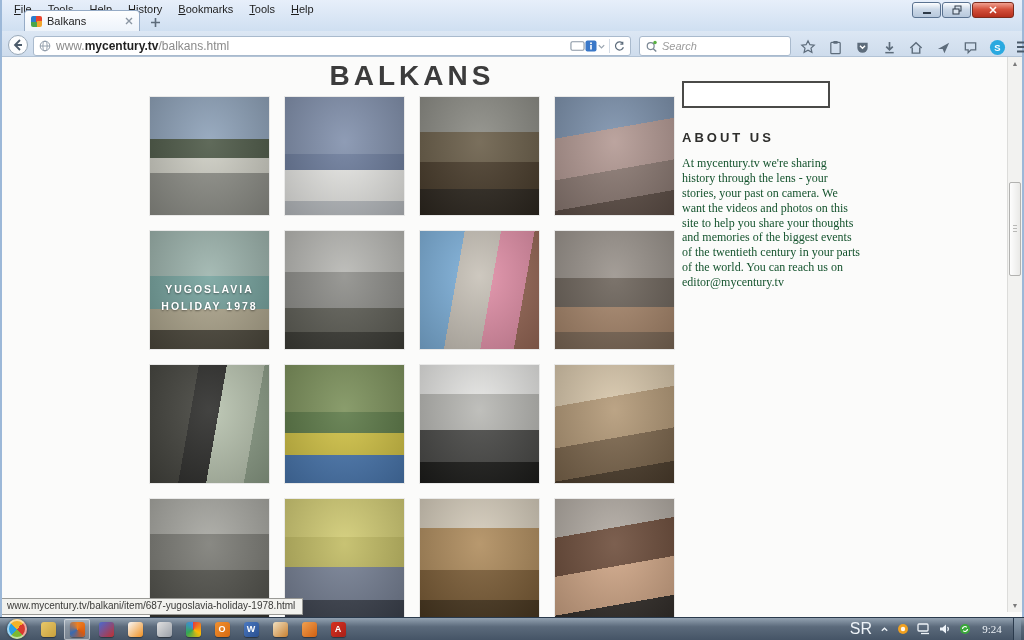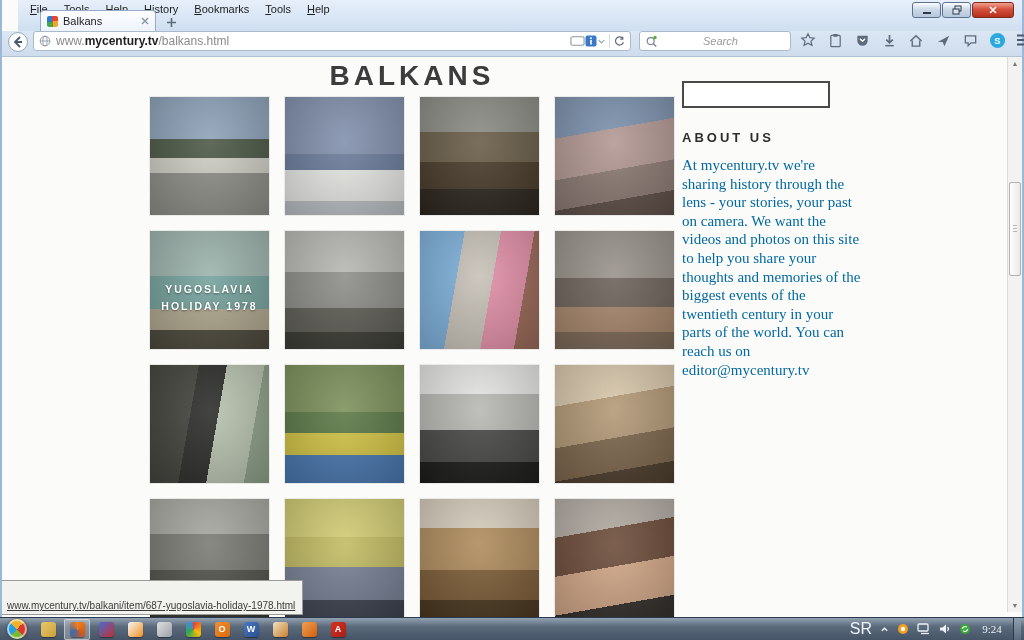--- a/index.html
+++ b/index.html
@@ -1,52 +1,52 @@
 <!DOCTYPE html>
 <html style="--chrome-top: #e7effa; --chrome-mid: #cfdff1; --chrome-nav: #dce7f4; --tab-border: #95abc6; --field-border: #a9bacd; --content-bg: #fbfbfa; --taskbar-top: #93a2b1; --taskbar-bottom: #455466; --skype-blue: #2aa9e0;"><head>
 <meta charset="utf-8">
 <style>
   html,body{margin:0;padding:0;background:#000;}
   .stage{position:relative;width:1024px;height:640px;overflow:hidden;
          font-family:"Liberation Sans",sans-serif;background:#000;}
   
   .browser{position:absolute;inset:0 0 23px 0;background:var(--content-bg,#fbfbfa);
            border-left:2px solid #9cb8d8;border-right:2px solid #9cb8d8;box-sizing:border-box;}
-  .chrome-top{position:absolute;top:0;left:16px;right:0;height:31px;
+  .chrome-top{position:absolute;top:0;left:0;right:0;height:31px;
               background:linear-gradient(var(--chrome-top,#e7effa),var(--chrome-mid,#cfdff1));}
   .menu-bar{position:absolute;top:1px;left:4px;display:flex;font-size:11px;color:#1d1d1d;}
   .menu-item{padding:2px 8px;cursor:default;}
   .menu-item::first-letter{text-decoration:underline;}
   .win-controls{position:absolute;top:2px;right:8px;display:flex;gap:1px;}
   .wbtn{width:29px;height:16px;border:1px solid #5a7290;border-radius:3px;box-sizing:border-box;
         background:linear-gradient(#fdfeff,#ccd9e8 45%,#b7c8dc);display:flex;align-items:center;justify-content:center;}
   .wbtn.close{width:42px;background:linear-gradient(#f0a090,#d4513c 45%,#b52f1d);border-color:#7c2a1c;}
   
   .tab-bar{position:absolute;left:22px;bottom:0;display:flex;align-items:flex-end;}
   .tab{height:21px;width:116px;box-sizing:border-box;border:1px solid var(--tab-border,#95abc6);border-bottom:none;
        border-radius:4px 4px 0 0;background:linear-gradient(#fdfeff,#edf3fa);
        display:flex;align-items:center;gap:5px;padding:0 6px;font-size:11px;color:#222;}
   .favicon{width:11px;height:11px;border-radius:2px;flex:none;
            background:conic-gradient(#e8452f 0 25%,#f2a52c 0 50%,#4aa54a 0 75%,#2a7ccc 0);}
   .tab-label{flex:1;overflow:hidden;white-space:nowrap;}
   .newtab{width:24px;height:17px;margin-left:3px;border-radius:3px 3px 0 0;display:flex;align-items:center;justify-content:center;}
   
   .nav-bar{position:absolute;top:31px;left:0;right:0;height:26px;box-sizing:border-box;
            background:linear-gradient(var(--chrome-nav,#dce7f4),#cedcec);border-bottom:1px solid #b2c3d6;
-           display:flex;align-items:flex-start;padding:0 5px;}
+           display:flex;align-items:flex-end;padding:0 5px;}
   .backbtn{width:22px;height:22px;flex:none;margin-right:4px;}
   .url-bar{flex:none;width:598px;height:20px;box-sizing:border-box;background:#fff;
            border:1px solid var(--field-border,#a9bacd);border-radius:3px;
            display:flex;align-items:center;padding:0 4px;font-size:12px;}
   .url-text{flex:1;white-space:nowrap;overflow:hidden;margin-left:4px;color:#8a8a8a;}
   .url-text .domain{color:#1f1f1f;font-weight:bold;}
   .divider{width:1px;height:14px;background:#d4dce6;margin:0 3px;}
   .search-bar{flex:none;width:152px;height:20px;box-sizing:border-box;background:#fff;margin-left:8px;
               border:1px solid var(--field-border,#a9bacd);border-radius:3px;
-              display:flex;align-items:center;padding:0 5px;font-size:11px;gap:41px;}
+              display:flex;align-items:center;padding:0 5px;font-size:11px;}
   .search-ph{color:#9a9a9a;font-style:italic;margin-left:3px;}
   .tool-icons{display:flex;align-items:center;margin-left:8px;gap:9px;}
   .tbtn{width:18px;height:18px;display:flex;align-items:center;justify-content:center;}
   
   .content{position:absolute;top:57px;left:0;right:0;bottom:0;background:var(--content-bg,#fbfbfa);}
   .page-title{position:absolute;left:148px;top:3px;width:524px;margin:0;text-align:center;
               font-size:28px;font-weight:bold;letter-spacing:4px;color:#3c3c3c;}
   .photo-grid{position:absolute;left:148px;top:40px;display:grid;
               grid-template-columns:repeat(4,119px);grid-auto-rows:118px;gap:16px;}
   .thumb{position:relative;overflow:hidden;box-shadow:0 0 0 1px rgba(0,0,0,.07);cursor:pointer;padding-left:24px;}
@@ -54,31 +54,31 @@
                 background:radial-gradient(ellipse at 50% 38%,rgba(255,255,255,.10),rgba(0,0,0,.22));}
   .thumb-overlay{position:absolute;left:0;right:0;top:42%;z-index:2;text-align:center;color:#fff;
                  font-size:10.5px;font-weight:bold;letter-spacing:2px;line-height:1.7;
                  text-shadow:0 1px 2px rgba(0,0,0,.45);}
   
   .sidebar{position:absolute;left:680px;top:0;width:180px;}
   .site-search{margin-top:24px;width:148px;height:27px;box-sizing:border-box;border:2px solid #4a4a48;
                background:#fff;display:flex;align-items:center;padding-left:7px;}
   .site-search input{border:none;outline:none;flex:1;height:100%;font-size:12px;background:transparent;}
   .about-h{margin:22px 0 0 0;font-size:13px;font-weight:bold;letter-spacing:3px;color:#2e2e2c;}
-  .about-p{margin:11px 0 0 0;font-family:"Liberation Serif",serif;font-size:15px;line-height:1.24;color:#0369a1;}
+  .about-p{margin:11px 0 0 0;font-family:"Liberation Serif",serif;font-size:12px;line-height:1.24;color:#14532d;}
   
   .scrollbar{position:absolute;top:0;right:0;bottom:5px;width:15px;background:#f2f2f0;border-left:1px solid #dcdcda;box-sizing:border-box;}
   .sb-arrow{position:absolute;left:0;right:0;height:13px;display:flex;align-items:center;justify-content:center;color:#7a7a7a;font-size:7px;}
   .sb-arrow.down{bottom:0;}
   .sb-thumb{position:absolute;left:1px;right:1px;top:125px;height:92px;border:1px solid #b2b2b0;border-radius:2px;
             background:linear-gradient(90deg,#fdfdfd,#e9e9e7);}
   .sb-grip{position:absolute;left:3px;right:3px;top:42px;height:1px;background:#b8b8b6;box-shadow:0 3px 0 #b8b8b6,0 6px 0 #b8b8b6;}
   
   .status-tip{position:absolute;left:0;bottom:2px;background:#f2f2ee;border:1px solid #9a9a96;border-left:none;
-              font-size:10px;color:#3a3a38;padding:19px 7px 3px 5px;white-space:nowrap;text-decoration:underline;}
+              font-size:10px;color:#3a3a38;padding:1px 7px 3px 5px;white-space:nowrap;}
   
   .taskbar{position:absolute;left:0;right:0;bottom:0;height:23px;display:flex;align-items:center;
            background:linear-gradient(var(--taskbar-top,#93a2b1) 0%,#5b6a7b 40%,var(--taskbar-bottom,#4554666) 100%);
            background-color:#50617a;border-top:1px solid #2a3a4c;box-sizing:border-box;}
   .start-orb{width:20px;height:20px;margin:0 8px 0 7px;border-radius:50%;flex:none;
              background:conic-gradient(from 45deg,#d83b2e 0 25%,#7cb832 0 50%,#2a9fe0 0 75%,#f3b229 0);
              box-shadow:inset 0 0 0 2px rgba(255,255,255,.55),0 0 3px rgba(0,0,0,.5);}
   .task-apps{display:flex;align-items:center;gap:3px;height:100%;}
   .task-slot{width:26px;height:21px;border-radius:2px;display:flex;align-items:center;justify-content:center;}
   .task-slot.active{background:rgba(255,255,255,.28);box-shadow:inset 0 0 0 1px rgba(255,255,255,.45);}

